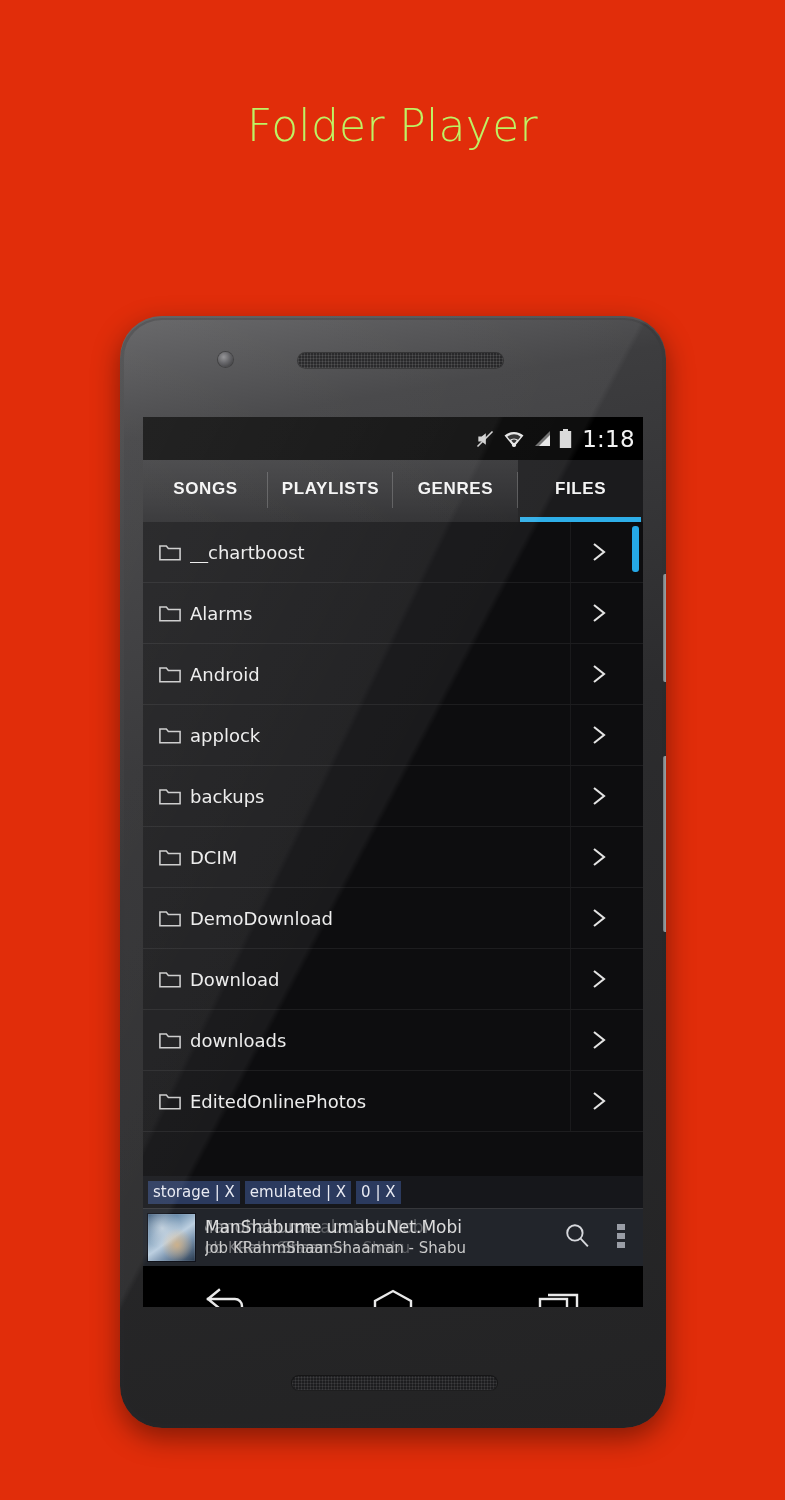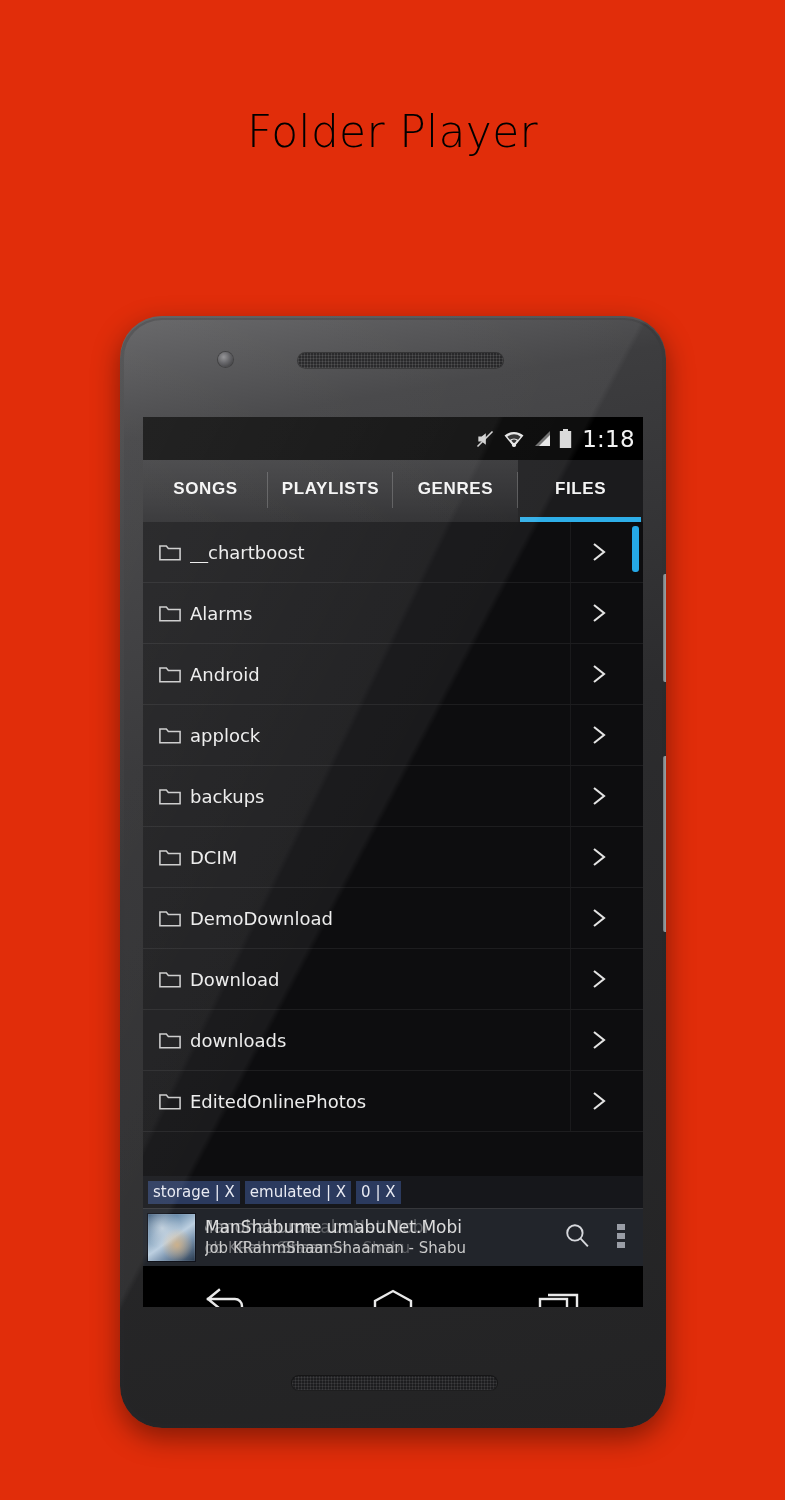--- a/index.html
+++ b/index.html
@@ -11,26 +11,25 @@
   body {
     background:#e12d0a;
     position:relative;
   }
 
   
   .promo-title {
     position:absolute;
     top:100px; left:0; width:785px;
     text-align:center;
-    color:#000000;
+    color:#bef264;
     font-size:44px;
     font-weight:300;
     letter-spacing:0.3px;
     font-family:"DejaVu Sans", sans-serif;
-    margin-top:6px;
   }
 
   
   .device {
     position:absolute;
     left:120px; top:316px;
     width:546px; height:1112px;
     border-radius:42px;
     background:linear-gradient(160deg,#4a4a4c 0%,#3a3a3c 18%,#2a2a2c 45%,#232325 100%);
     box-shadow:0 10px 28px rgba(0,0,0,.42), 0 2px 0 rgba(255,255,255,.07) inset;

